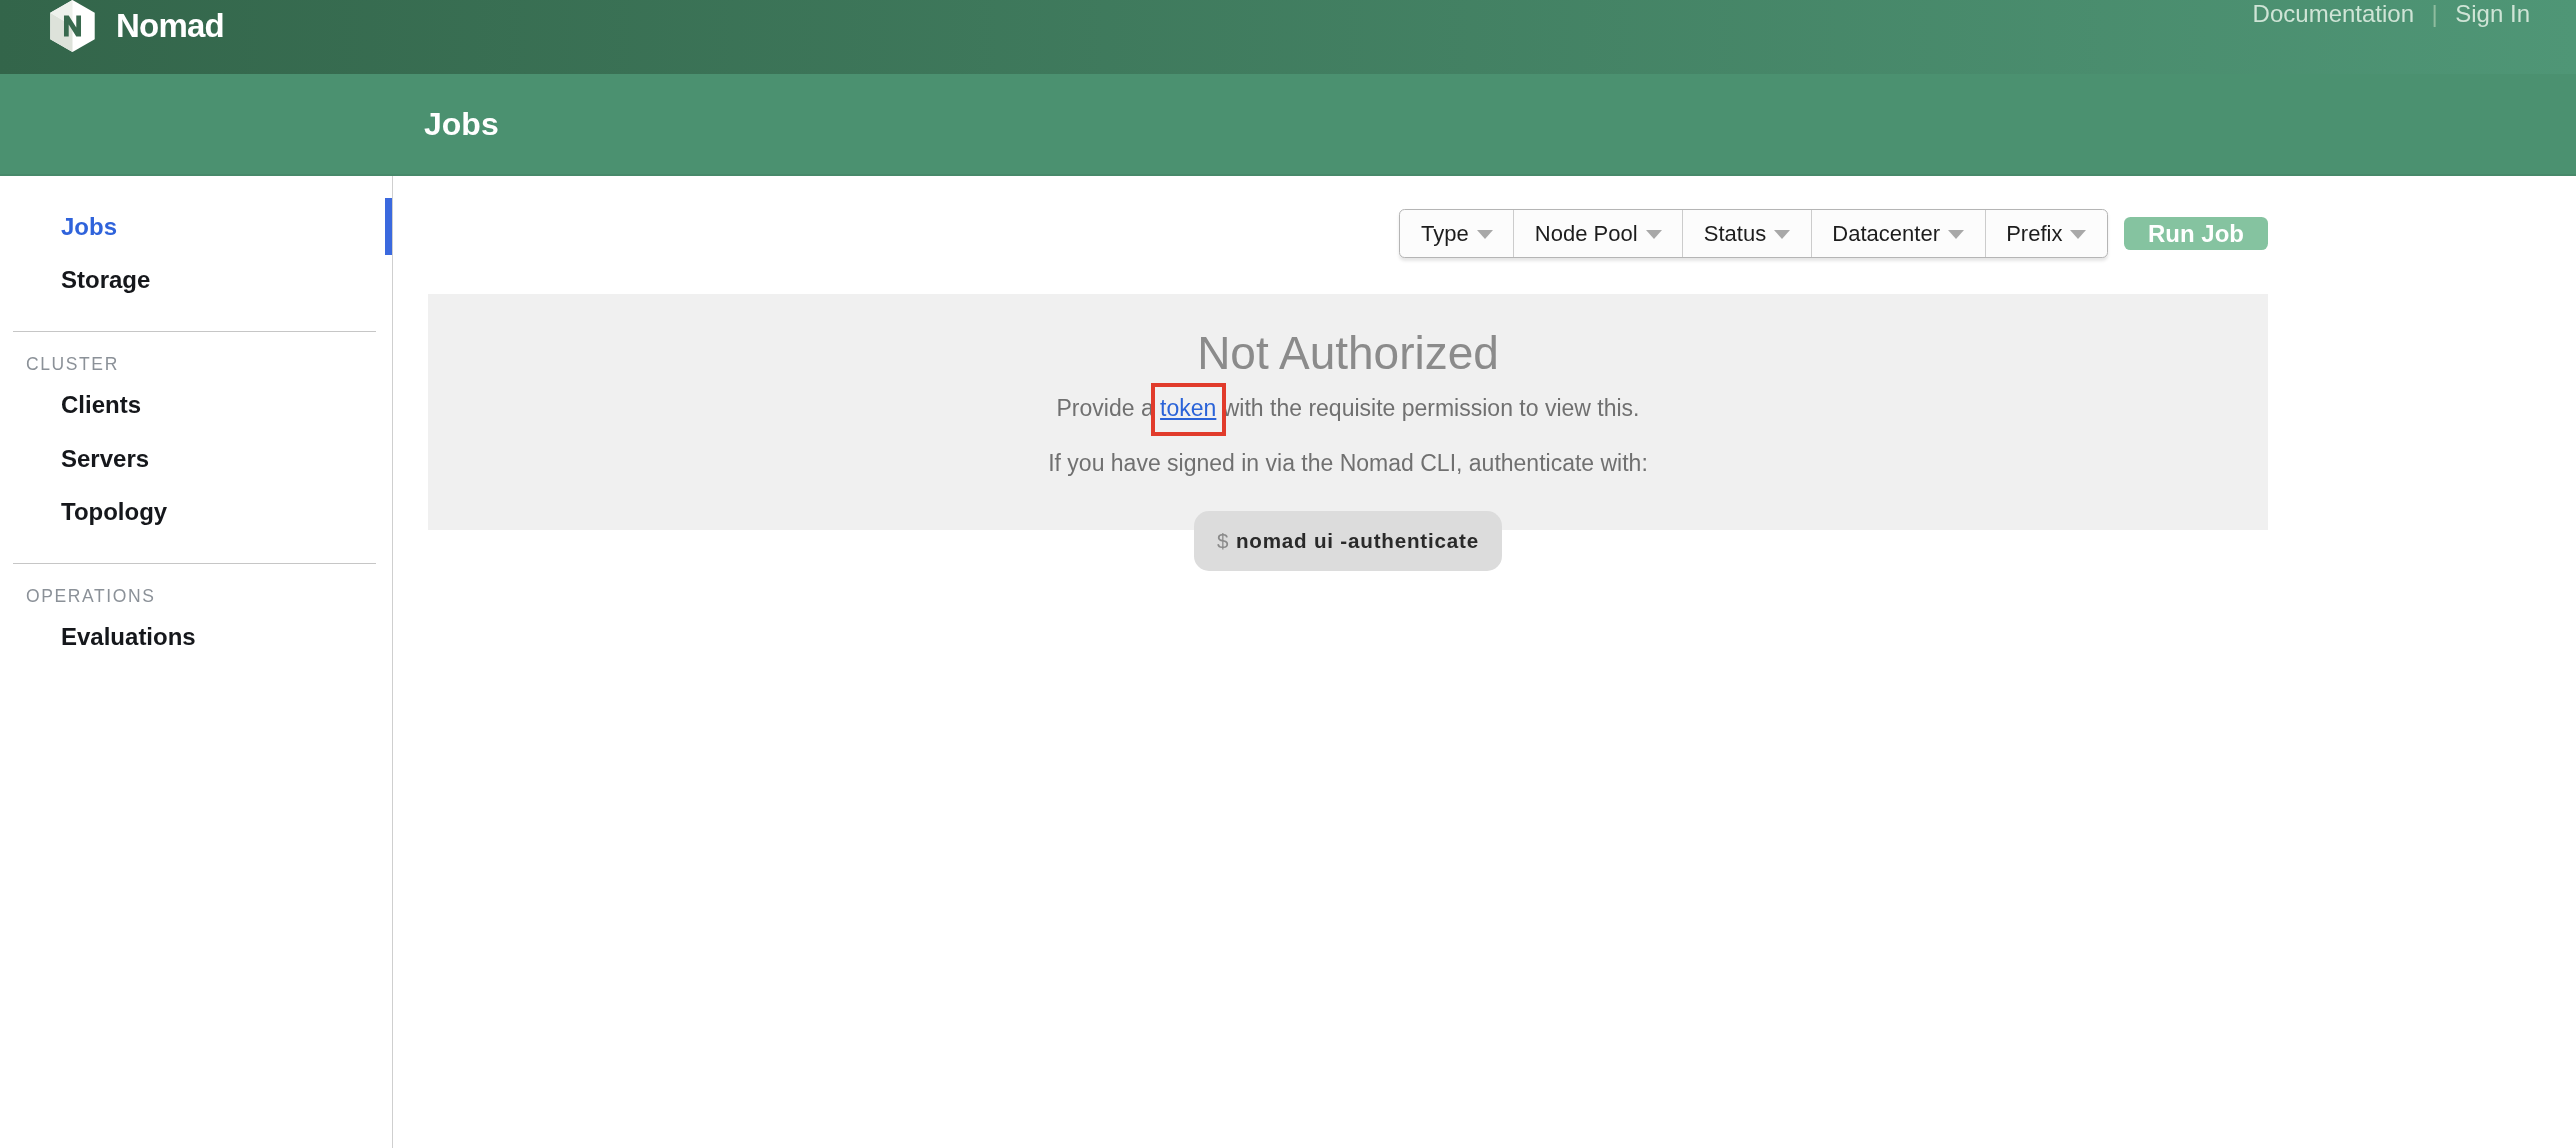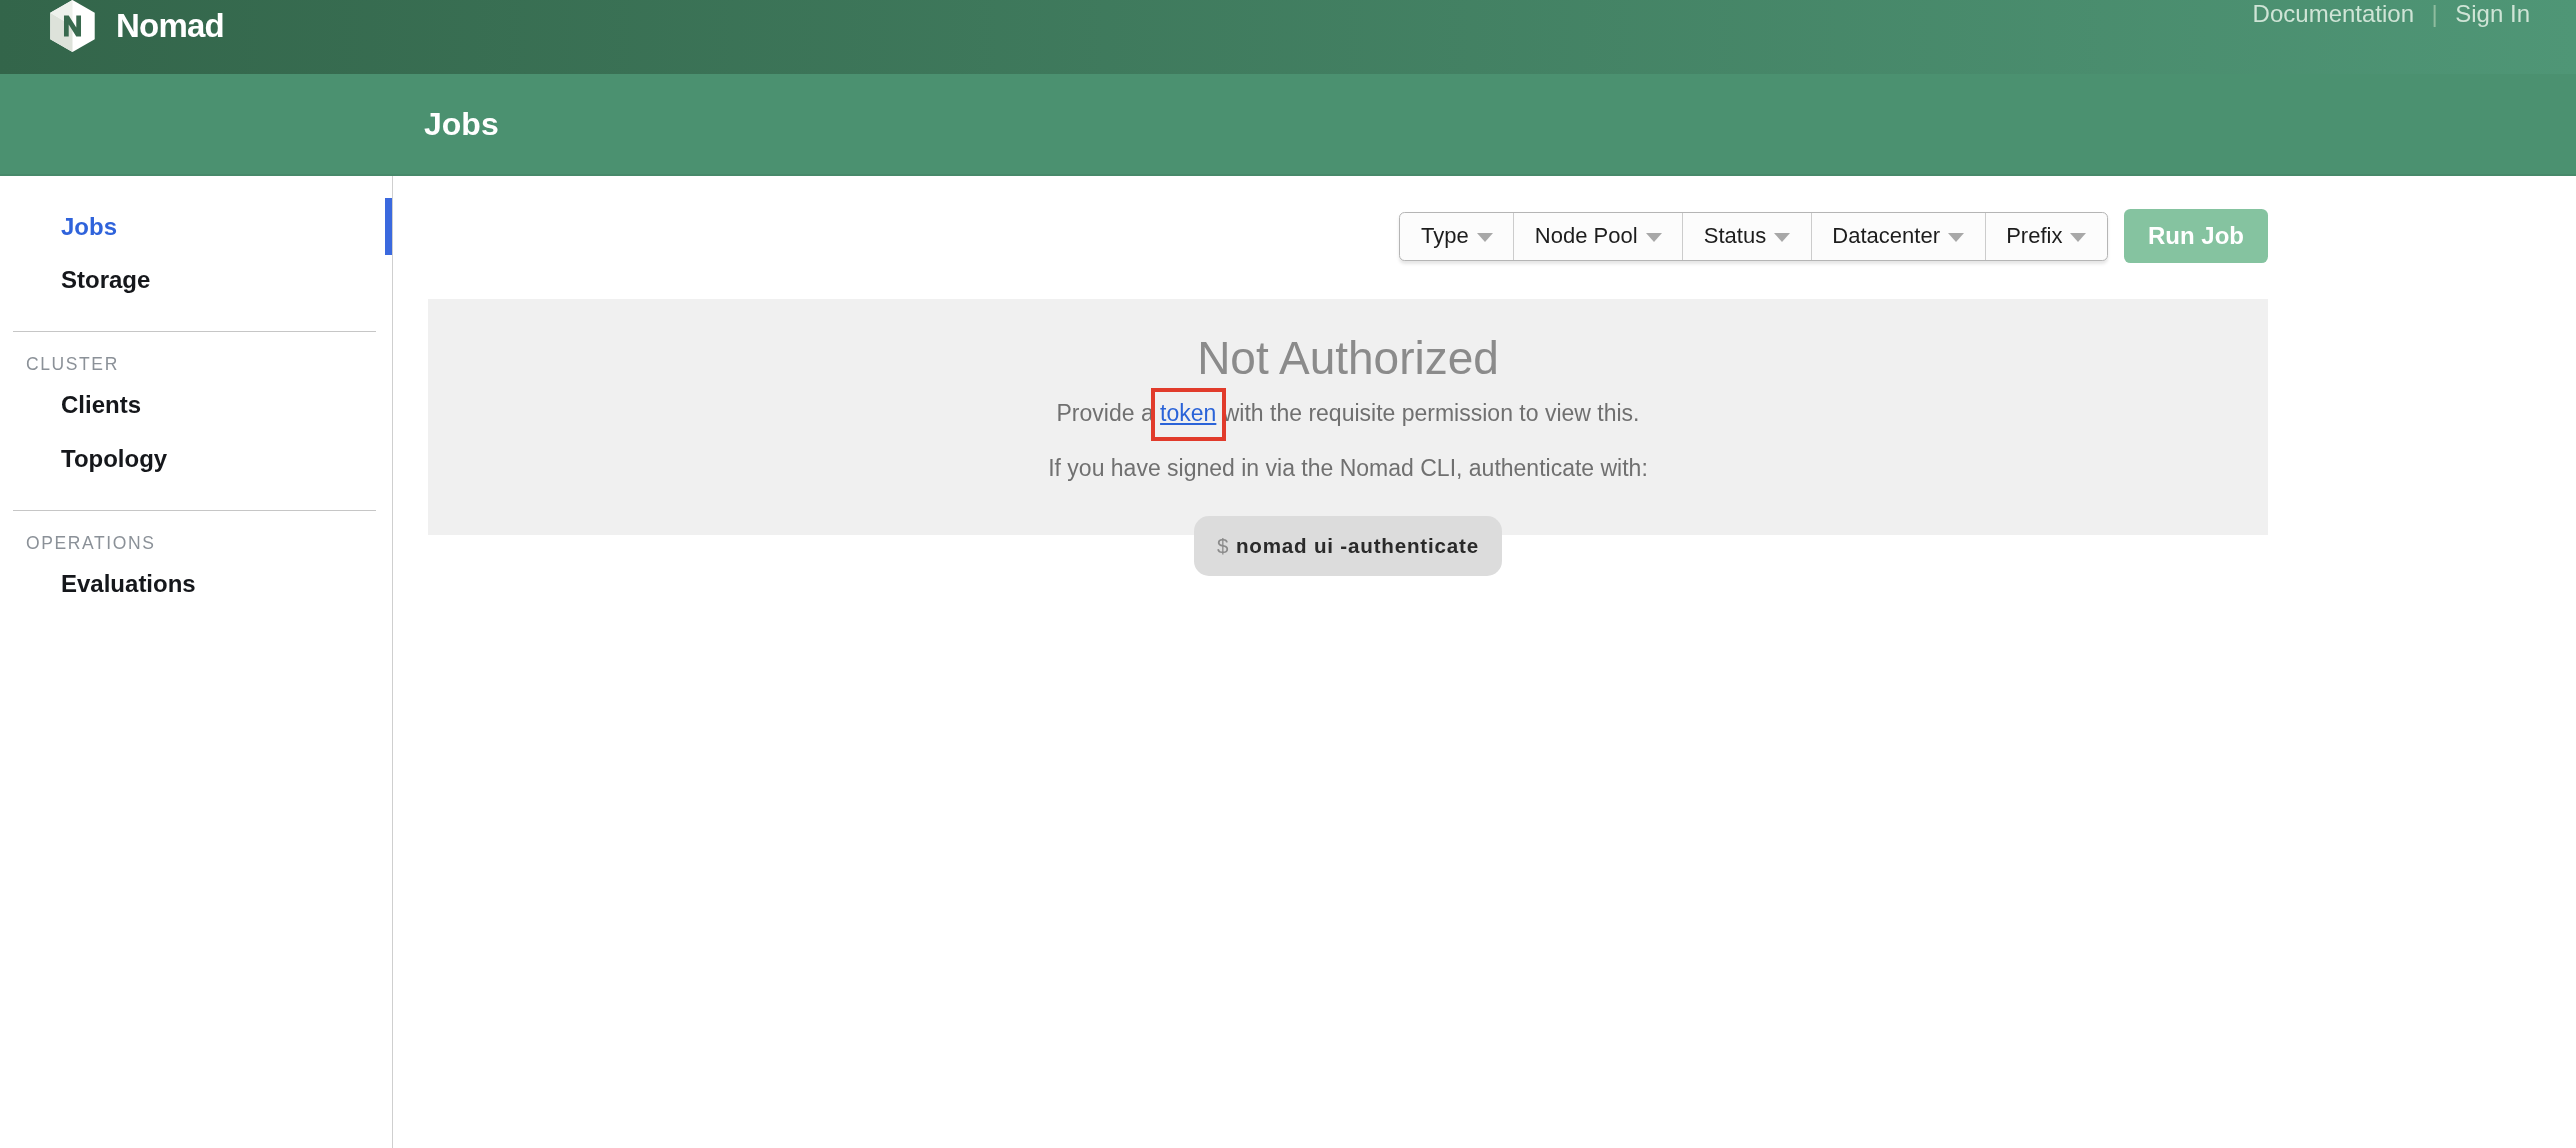--- a/index.html
+++ b/index.html
@@ -104,21 +104,21 @@
   }
   .filter-btn:last-child{border-right:none;}
   .caret{
     width:0;height:0;display:inline-block;
     border-left:8px solid transparent;
     border-right:8px solid transparent;
     border-top:9.5px solid #a8a8a8;
     margin-top:2.4px;
   }
   .run-job{
-    margin-left:16px;height:54px;padding:0 24px;
+    margin-left:16px;height:33px;padding:0 24px;
     background:var(--run-job-green);
     border:none;border-radius:6.4px;
     color:#ffffff;font-size:24px;font-weight:700;
     font-family:"Liberation Sans",sans-serif;
     cursor:not-allowed;
   }
 
   
   .panel{
     margin-top:36px;
@@ -181,20 +181,21 @@
 
 <div class="body-row">
 
   <aside class="sidebar">
     <a class="side-item active">Jobs</a>
     <a class="side-item">Storage</a>
 
     <div class="side-divider"></div>
     <div class="side-section-label">CLUSTER</div>
     <a class="side-item">Clients</a>
+    <a class="side-item">Servers</a>
     <a class="side-item">Topology</a>
 
     <div class="side-divider"></div>
     <div class="side-section-label">OPERATIONS</div>
     <a class="side-item">Evaluations</a>
   </aside>
 
   <main class="main">
     <div class="content">
 

